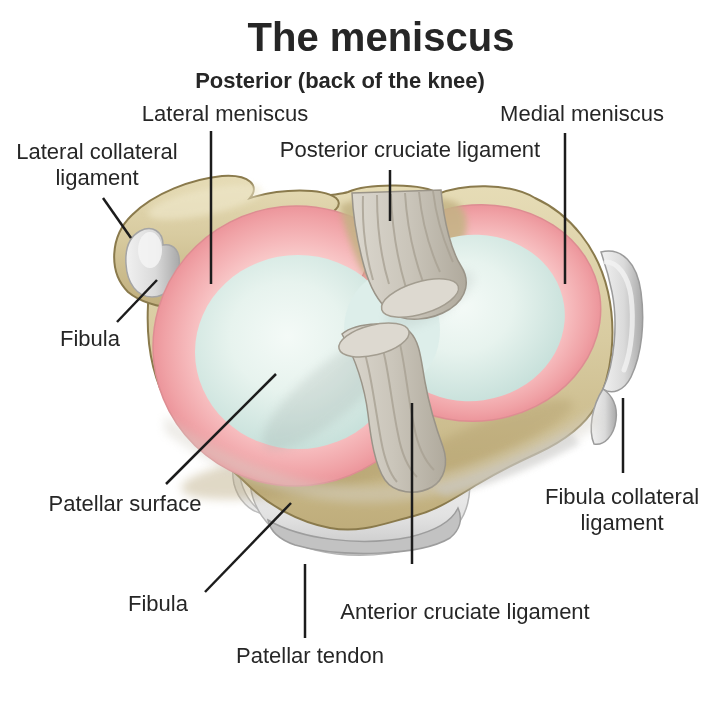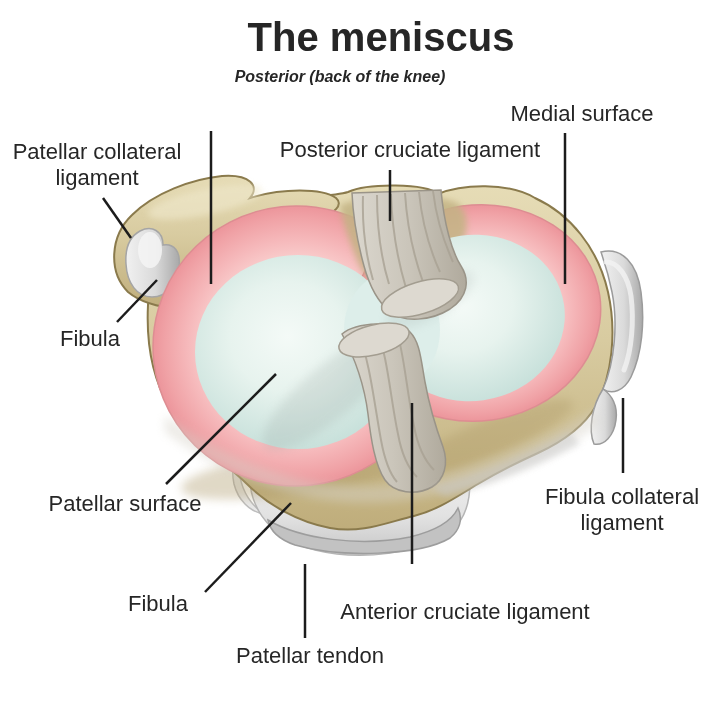--- a/index.html
+++ b/index.html
@@ -8,21 +8,21 @@
     font-family:"Liberation Sans", sans-serif;color:#262626;
   }
   #art{position:absolute;left:0;top:0;width:720px;height:720px;}
   .lbl{
     position:absolute;transform:translateX(-50%);
     font-size:22px;line-height:1.18;white-space:nowrap;text-align:center;
     color:#262626;
   }
   .lbl .ln{display:block;}
   .title{font-size:40px;font-weight:bold;}
-  .orient{font-size:16px;font-weight:bold;font-style:italic;text-align:center;}
+  .orient{font-size:22px;font-weight:bold;text-align:center;}
 </style>
 </head>
 <body>
 
 <div id="stage">
 
   <svg id="art" viewBox="0 0 720 720" aria-hidden="true">
     <defs>
       <radialGradient id="gBlue" cx="45%" cy="42%" r="62%">
         <stop offset="0%" stop-color="#f4faf7"></stop>
@@ -177,27 +177,28 @@
       <line x1="305" y1="564" x2="305" y2="638"></line>
       <line x1="412" y1="403" x2="412" y2="564"></line>
       <line x1="623" y1="398" x2="623" y2="473"></line>
     </g>
   </svg>
 
   <div class="lbl title" style="left:381px;top:14px;">The meniscus</div>
 
   <div class="lbl orient" style="left:340px;top:68px;">Posterior (back of the knee)</div>
 
-
-  <div class="lbl" style="left:582px;top:101px;">Medial surface</div>
+  <div class="lbl" style="left:225px;top:101px;">Lateral meniscus</div>
+
+  <div class="lbl" style="left:582px;top:101px;">Medial meniscus</div>
 
   <div class="lbl" style="left:410px;top:137px;">Posterior cruciate ligament</div>
 
   <div class="lbl" style="left:97px;top:139px;">
-    <span class="ln">Patellar collateral</span>
+    <span class="ln">Lateral collateral</span>
     <span class="ln">ligament</span>
   </div>
 
   <div class="lbl" style="left:90px;top:326px;">Fibula</div>
 
   <div class="lbl" style="left:125px;top:491px;">Patellar surface</div>
 
   <div class="lbl" style="left:158px;top:591px;">
     <span class="ln">Fibula</span>
   </div>

